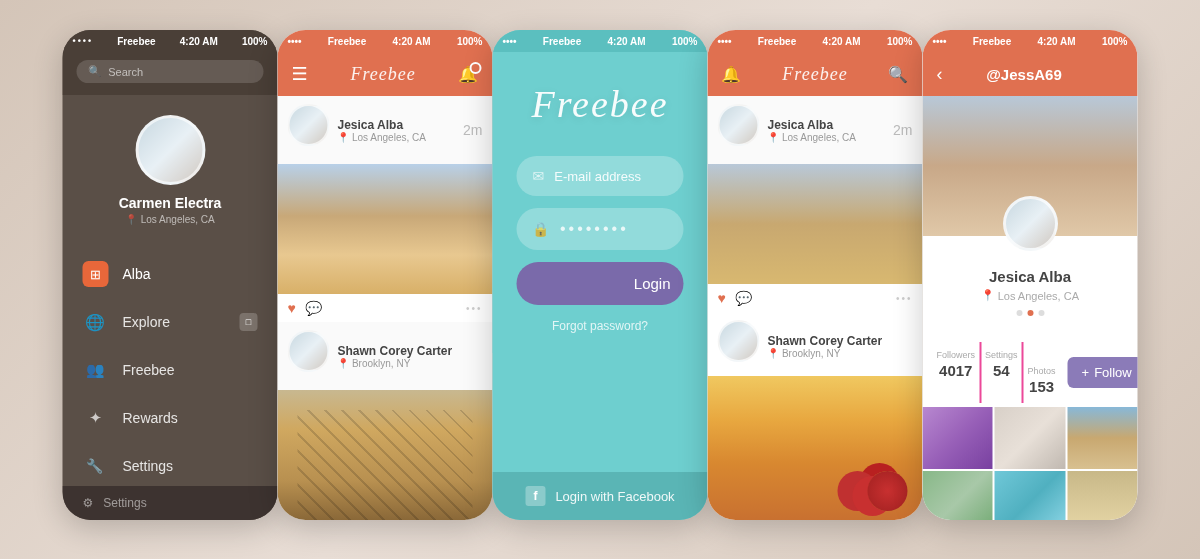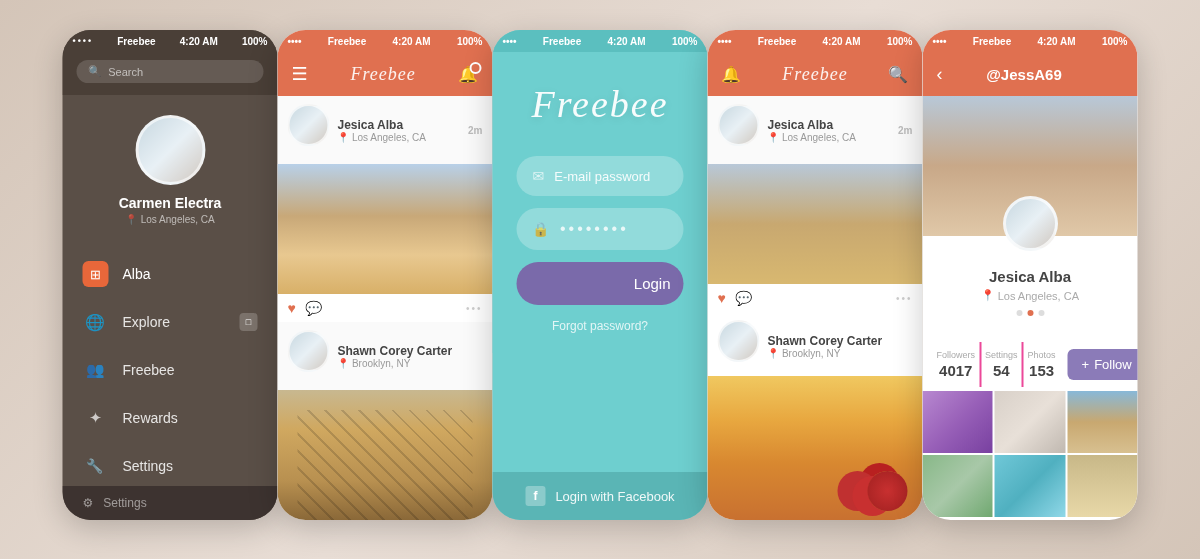--- a/index.html
+++ b/index.html
@@ -197,21 +197,21 @@
     .post-header {
       display: flex;
       align-items: center;
       gap: 8px;
       padding: 8px 10px;
       background: rgba(0,0,0,0.02);
     }
     .post-user-info { flex: 1; }
     .post-username { font-size: 12px; font-weight: 600; color: #444; }
     .post-location { font-size: 10px; color: #999; display: flex; align-items: center; gap: 2px; }
-    .post-time { font-size: 10px; color: #bbb; font-weight: bold; }
+    .post-time { font-size: 14px; color: #bbb; }
     .post-image-sunset {
       background: linear-gradient(180deg, #b8d0e8 0%, #c8a878 40%, #e8c890 70%, #d8b068 100%);
       height: 130px;
     }
     .post-image-bridge {
       background: linear-gradient(180deg, #c8b890 0%, #d0a860 30%, #b89050 70%, #8a6838 100%);
       height: 130px;
       position: relative;
       overflow: hidden;
     }
@@ -409,21 +409,21 @@
       border-top: 1px solid #f0f0f0;
       border-bottom: 1px solid #f0f0f0;
       margin-bottom: 10px;
     }
     .stat-item {
       flex: 1;
       padding: 8px 4px;
       text-align: center;
       border-right: 2px solid #ec4899;
     }
-    .stat-item:last-of-type { border-right: none; }
+    .stat-item:last-of-type { border-right: none; margin-top: 16px; }
     .stat-label { font-size: 9px; color: #aaa; margin-bottom: 2px; }
     .stat-value { font-size: 15px; font-weight: 700; color: #444; }
     .follow-btn {
       background: #8b7bb8;
       color: #fff;
       border: none;
       border-radius: 6px;
       padding: 8px 14px;
       font-size: 13px;
       cursor: pointer;
@@ -577,21 +577,21 @@
       <span>Freebee</span>
       <span>4:20 AM</span>
       <span>100%</span>
     </div>
     <div class="phone3-logo-area">
       <div class="app-logo-script">Freebee</div>
     </div>
     <div class="phone3-form">
       <div class="input-field">
         <span class="input-icon">✉</span>
-        <span>E-mail password</span>
+        <span>E-mail address</span>
       </div>
       <div class="input-field">
         <span class="input-icon">🔒</span>
         <span class="input-dots">••••••••</span>
       </div>
       <div class="login-btn">Login</div>
       <div class="forgot-link">Forgot password?</div>
     </div>
     <div class="phone3-bottom">
       <div class="fb-icon">f</div>

